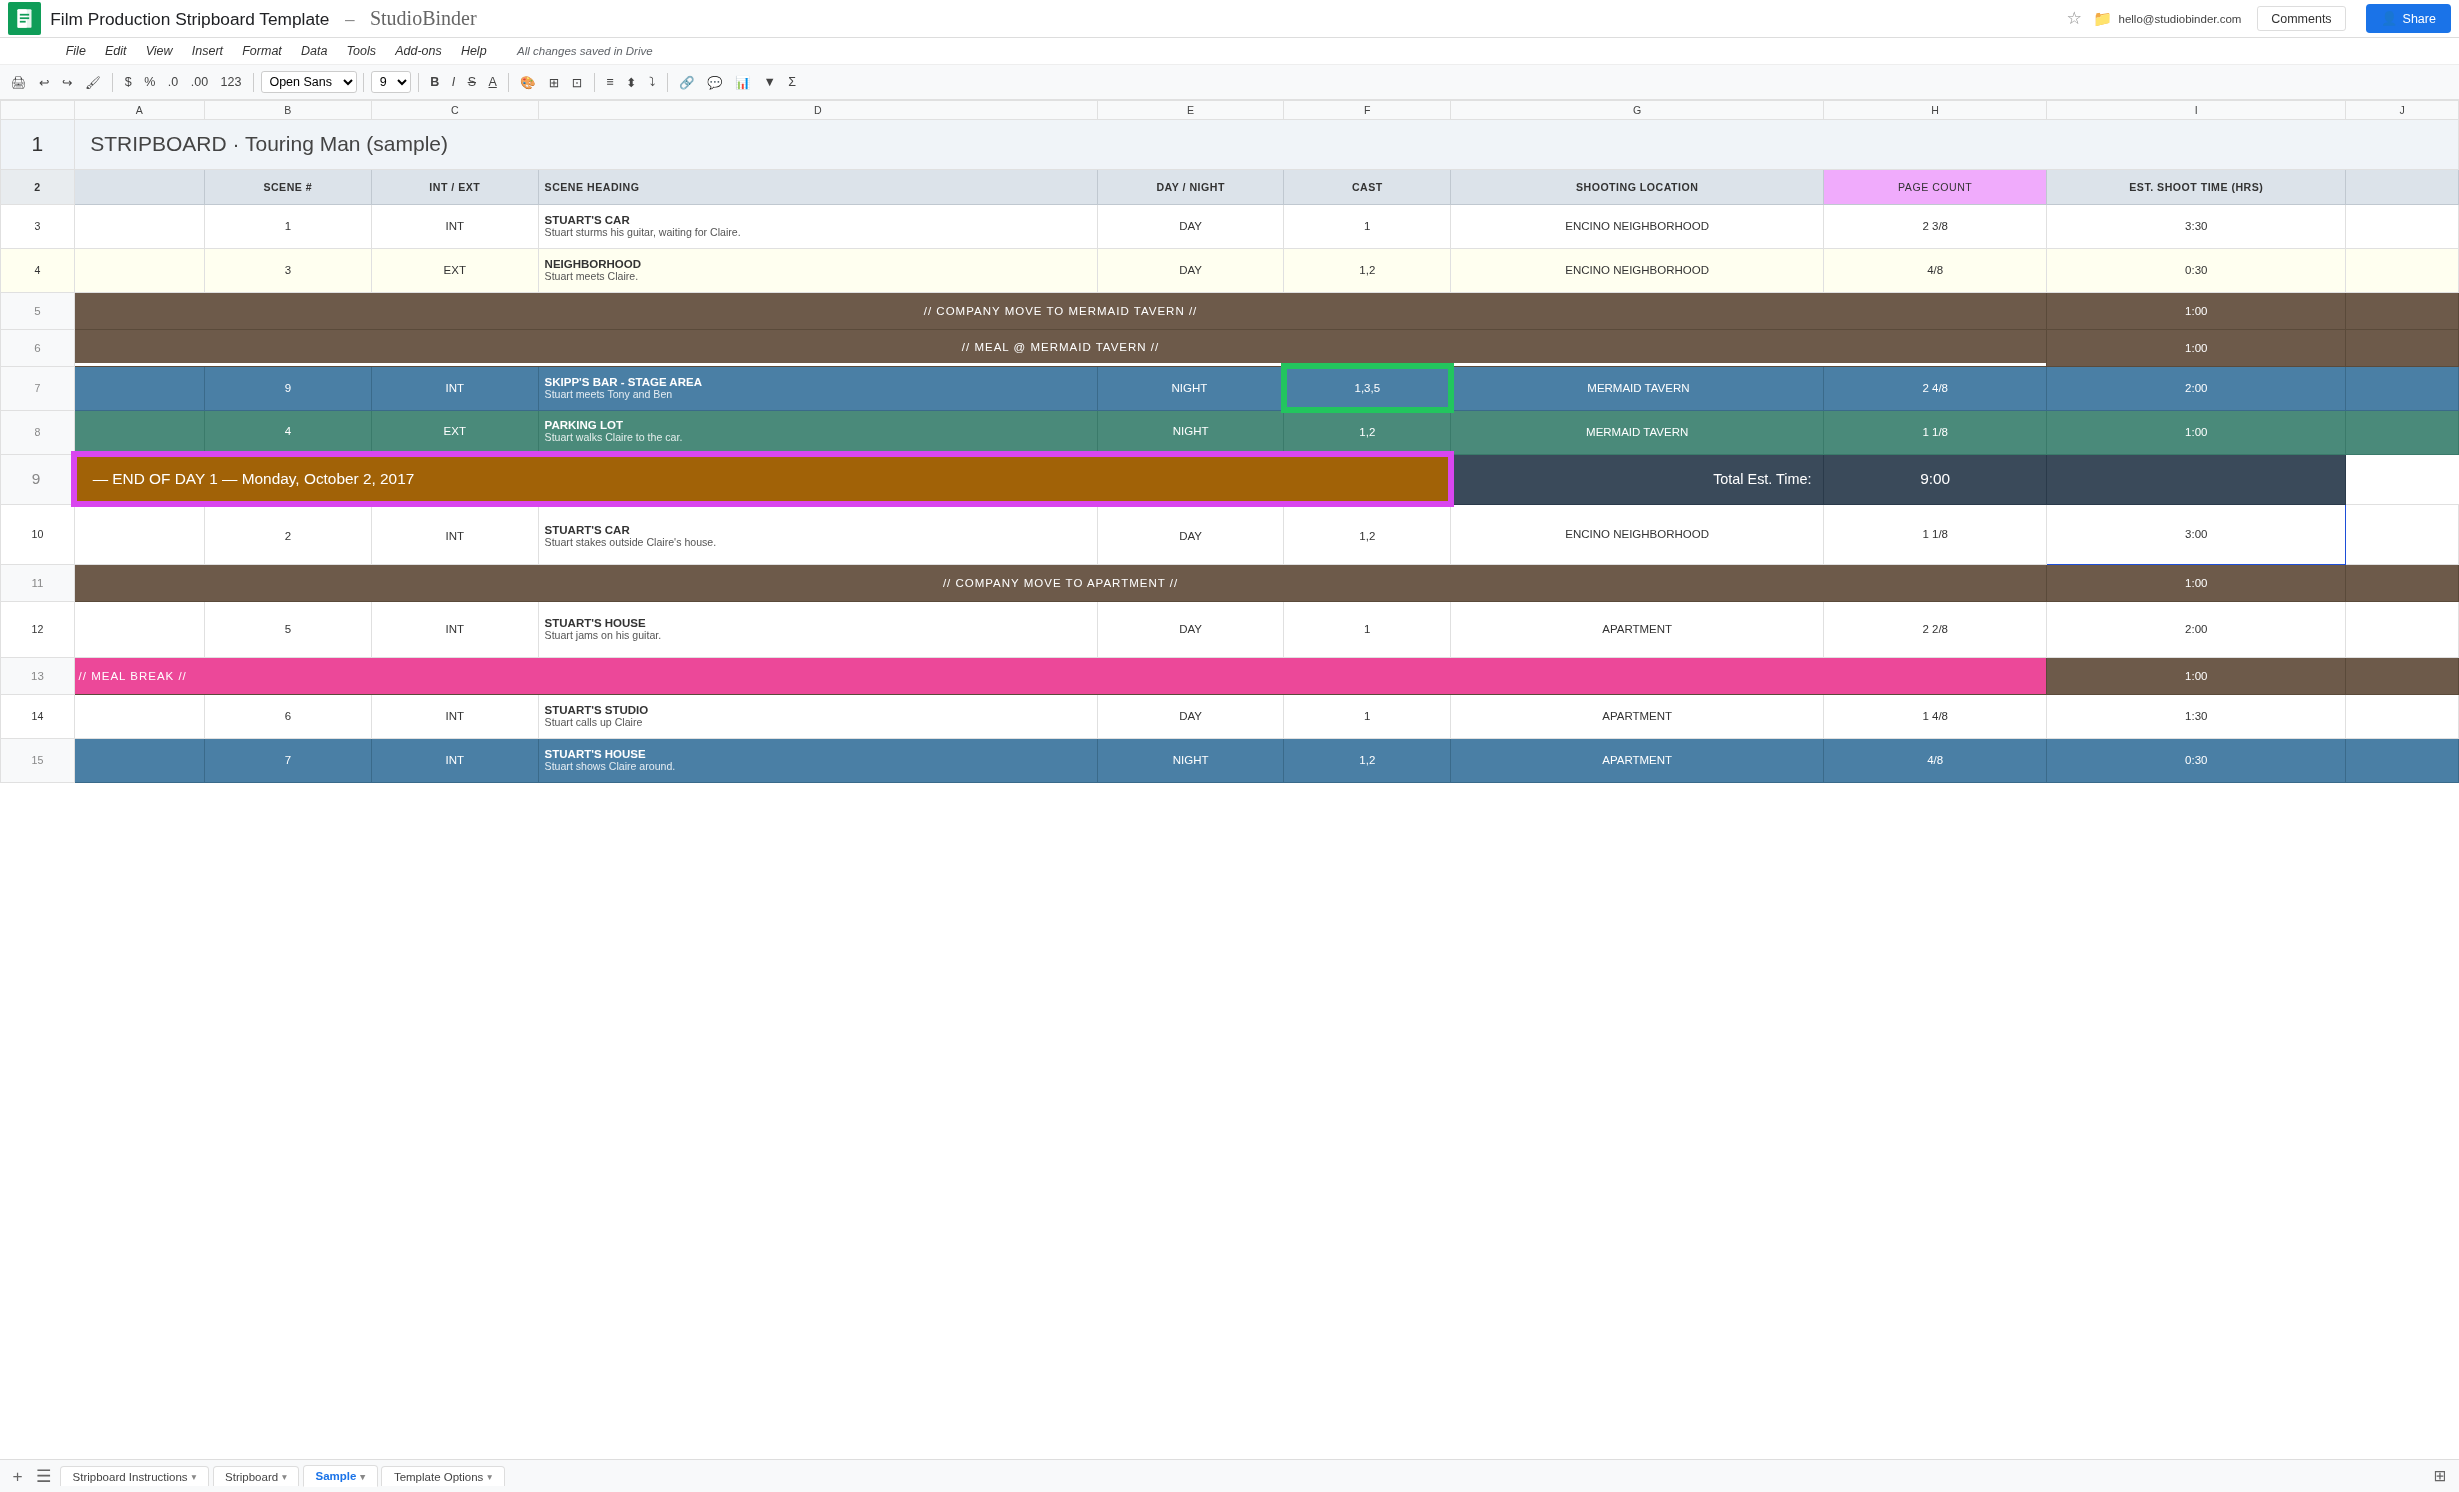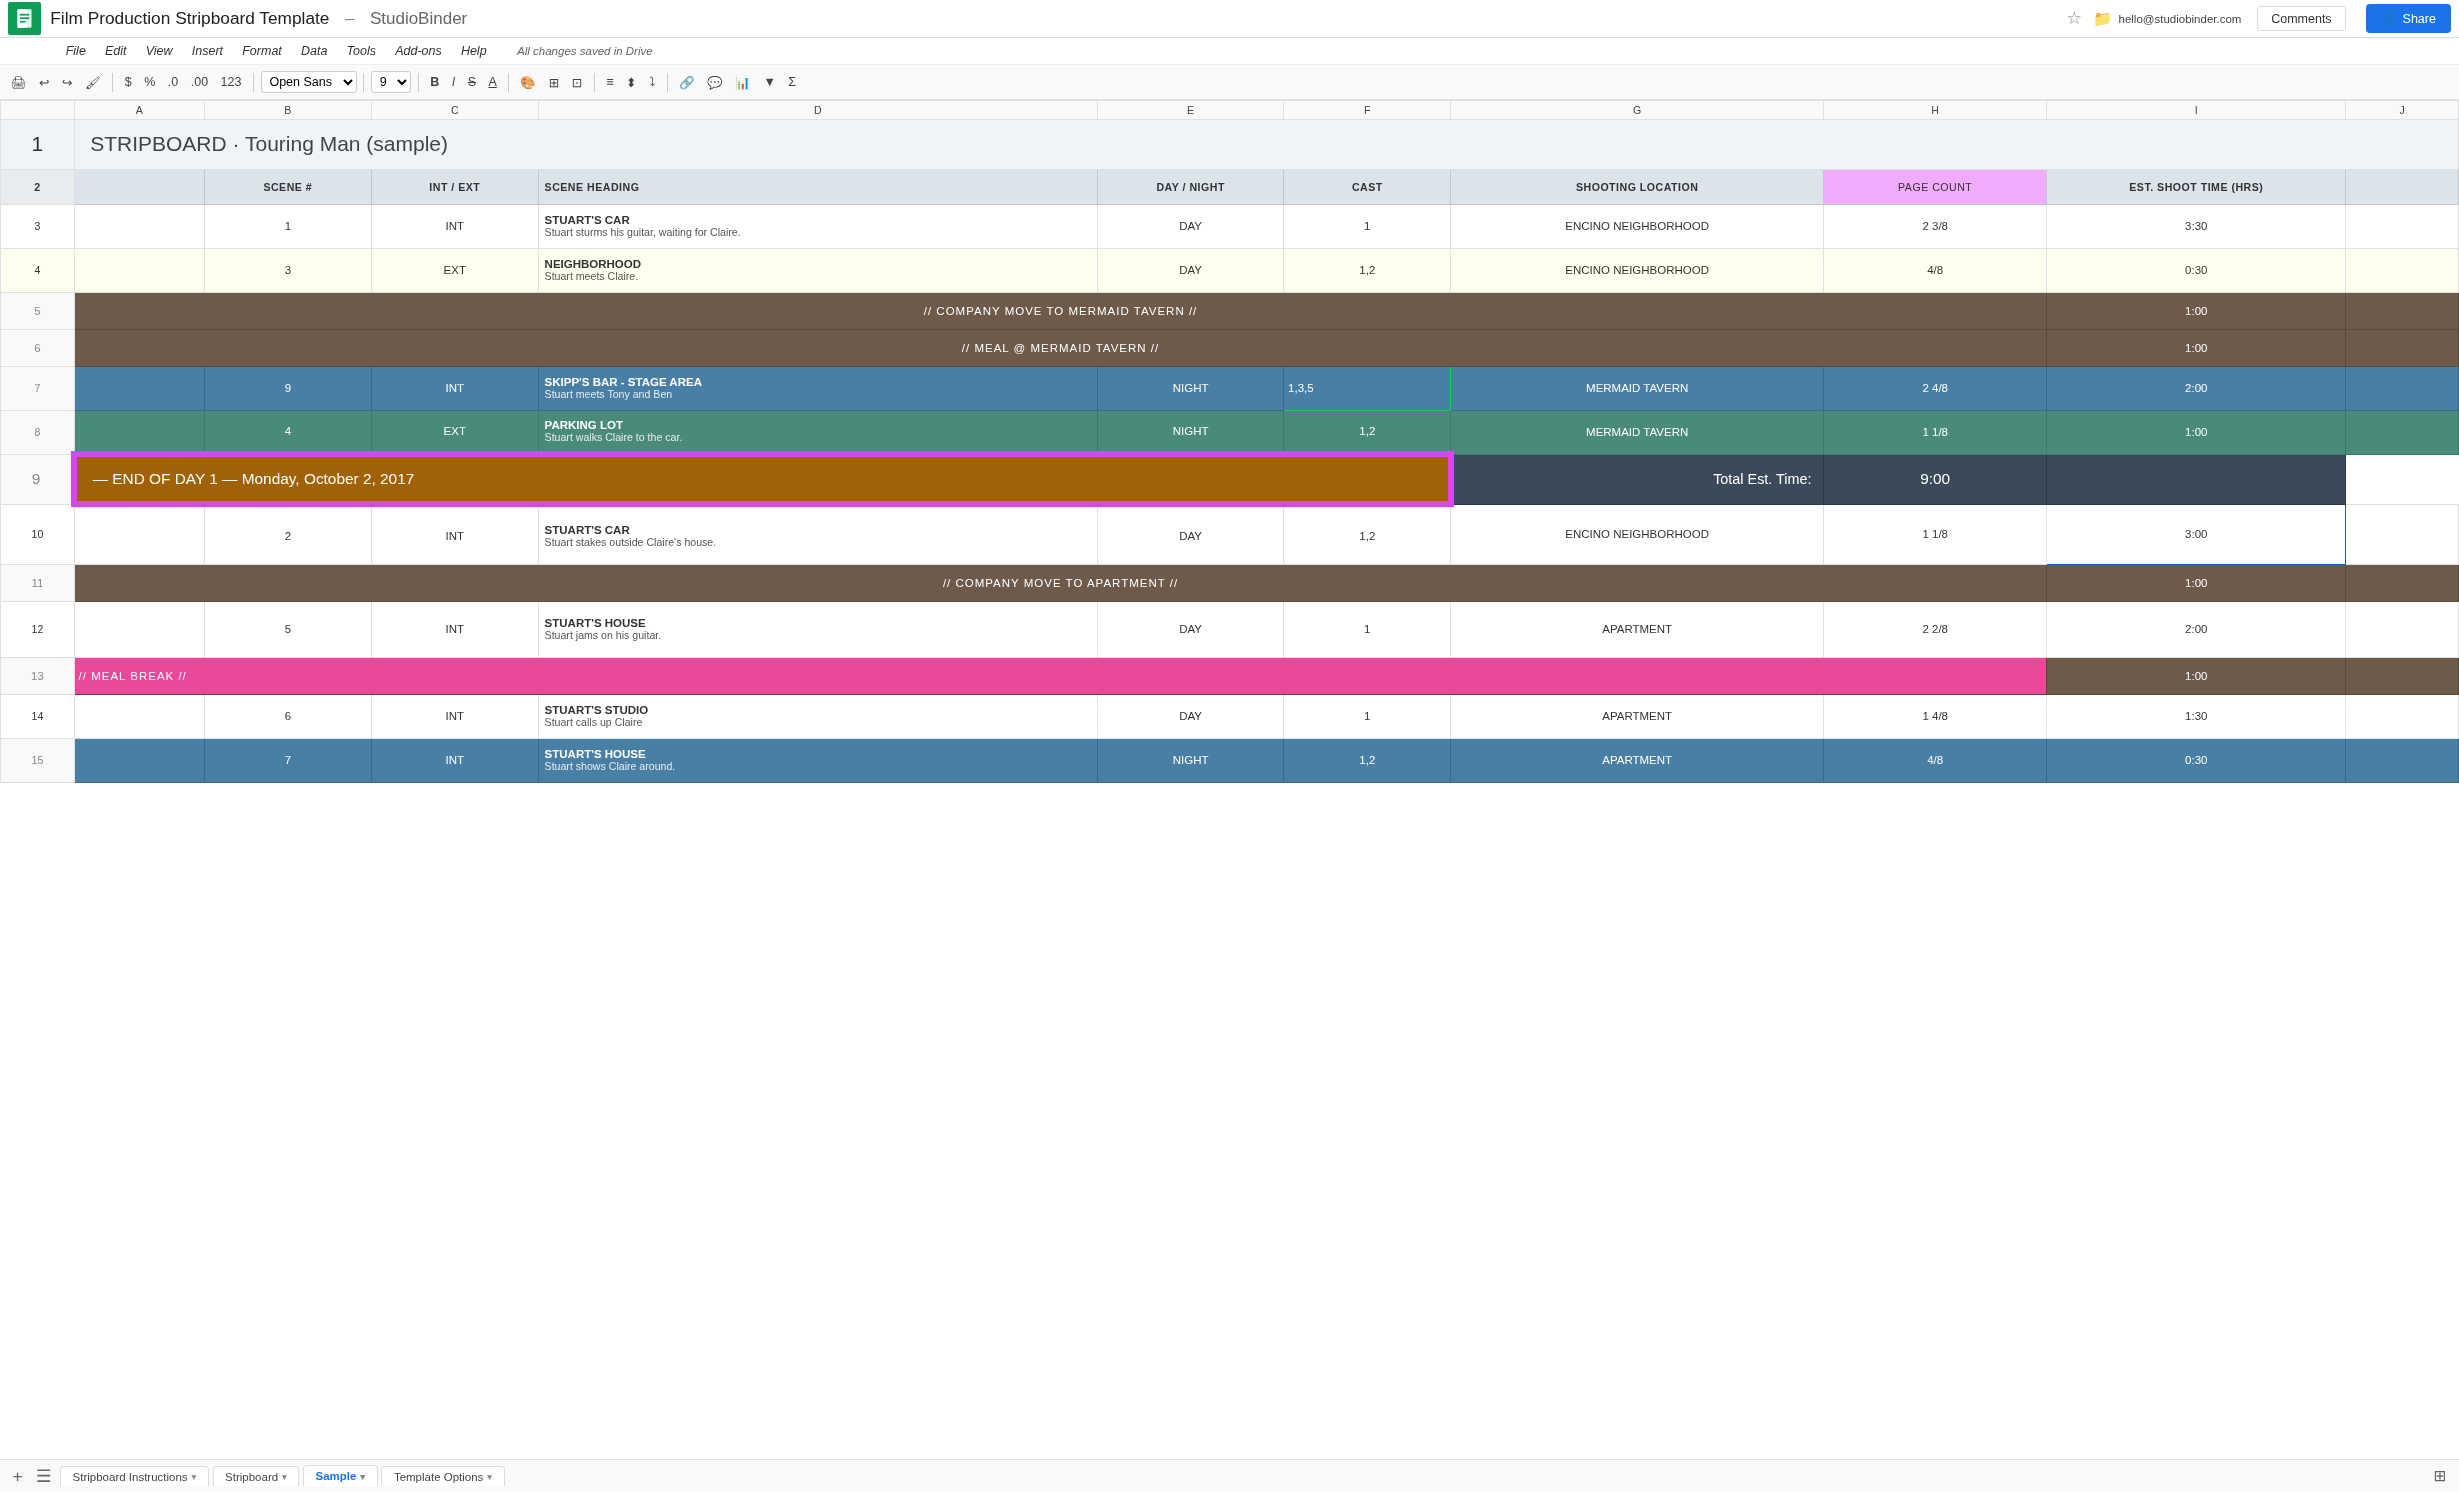--- a/index.html
+++ b/index.html
@@ -240,21 +240,21 @@
       <rect x="3" y="1" width="12" height="16" rx="1" fill="white" opacity="0.9"></rect>
       <rect x="3" y="1" width="8" height="16" rx="1" fill="white"></rect>
       <rect x="5" y="5" width="8" height="1.5" fill="#0f9d58"></rect>
       <rect x="5" y="8" width="8" height="1.5" fill="#0f9d58"></rect>
       <rect x="5" y="11" width="5" height="1.5" fill="#0f9d58"></rect>
     </svg>
   </div>
   <span id="doc-title">
     <span>Film Production Stripboard Template</span>
     <span class="sep"> &nbsp;–&nbsp; </span>
-    <span style="color:#666;font-size:17px;">StudioBinder</span>
+    <span style="color:#666;font-size:20px;font-family:Liberation Serif, serif;">StudioBinder</span>
   </span>
   <span style="margin:0 5.8px;color:#888;font-size:17.3px;cursor:pointer;">☆</span>
   <span style="margin:0 5.8px;color:#888;font-size:15.4px;cursor:pointer;">📁</span>
   <div id="top-bar-actions">
     <span id="user-email">hello@studiobinder.com</span>
     <button id="comments-btn">Comments</button>
     <button id="share-btn">
       <span style="font-size:13.4px;">👤</span>
       <span>Share</span>
     </button>
@@ -417,21 +417,21 @@
       <tr class="blue-row" style="height:44px;">
         <td class="row-num" style="background:#f8f9fa;color:#888;">7</td>
         <td style="border:1px solid #3a6a8a;background:#4a7fa5;"></td>
         <td style="text-align:center;border:1px solid #3a6a8a;background:#4a7fa5;color:#fff;">9</td>
         <td style="text-align:center;border:1px solid #3a6a8a;background:#4a7fa5;color:#fff;">INT</td>
         <td style="border:1px solid #3a6a8a;background:#4a7fa5;color:#fff;padding:3.8px 5.8px;white-space:normal;">
           <div class="scene-heading" style="color:#fff;">SKIPP'S BAR - STAGE AREA</div>
           <div class="scene-desc-white">Stuart meets Tony and Ben</div>
         </td>
         <td style="text-align:center;border:1px solid #3a6a8a;background:#4a7fa5;color:#fff;">NIGHT</td>
-        <td style="text-align:left;border:1px solid #22c55e;background:#4a7fa5;color:#fff;">1,3,5</td>
+        <td style="text-align:center;border:6px solid #22c55e;background:#4a7fa5;color:#fff;">1,3,5</td>
         <td style="text-align:center;border:1px solid #3a6a8a;background:#4a7fa5;color:#fff;">MERMAID TAVERN</td>
         <td style="text-align:center;border:1px solid #3a6a8a;background:#4a7fa5;color:#fff;">2 4/8</td>
         <td style="text-align:center;border:1px solid #3a6a8a;background:#4a7fa5;color:#fff;">2:00</td>
         <td style="border:1px solid #3a6a8a;background:#4a7fa5;"></td>
       </tr>
 
       <tr class="teal-row" style="height:44px;">
         <td class="row-num" style="background:#f8f9fa;color:#888;">8</td>
         <td style="border:1px solid #3a7a6a;background:#4a8a7a;"></td>
         <td style="text-align:center;border:1px solid #3a7a6a;background:#4a8a7a;color:#fff;">4</td>

